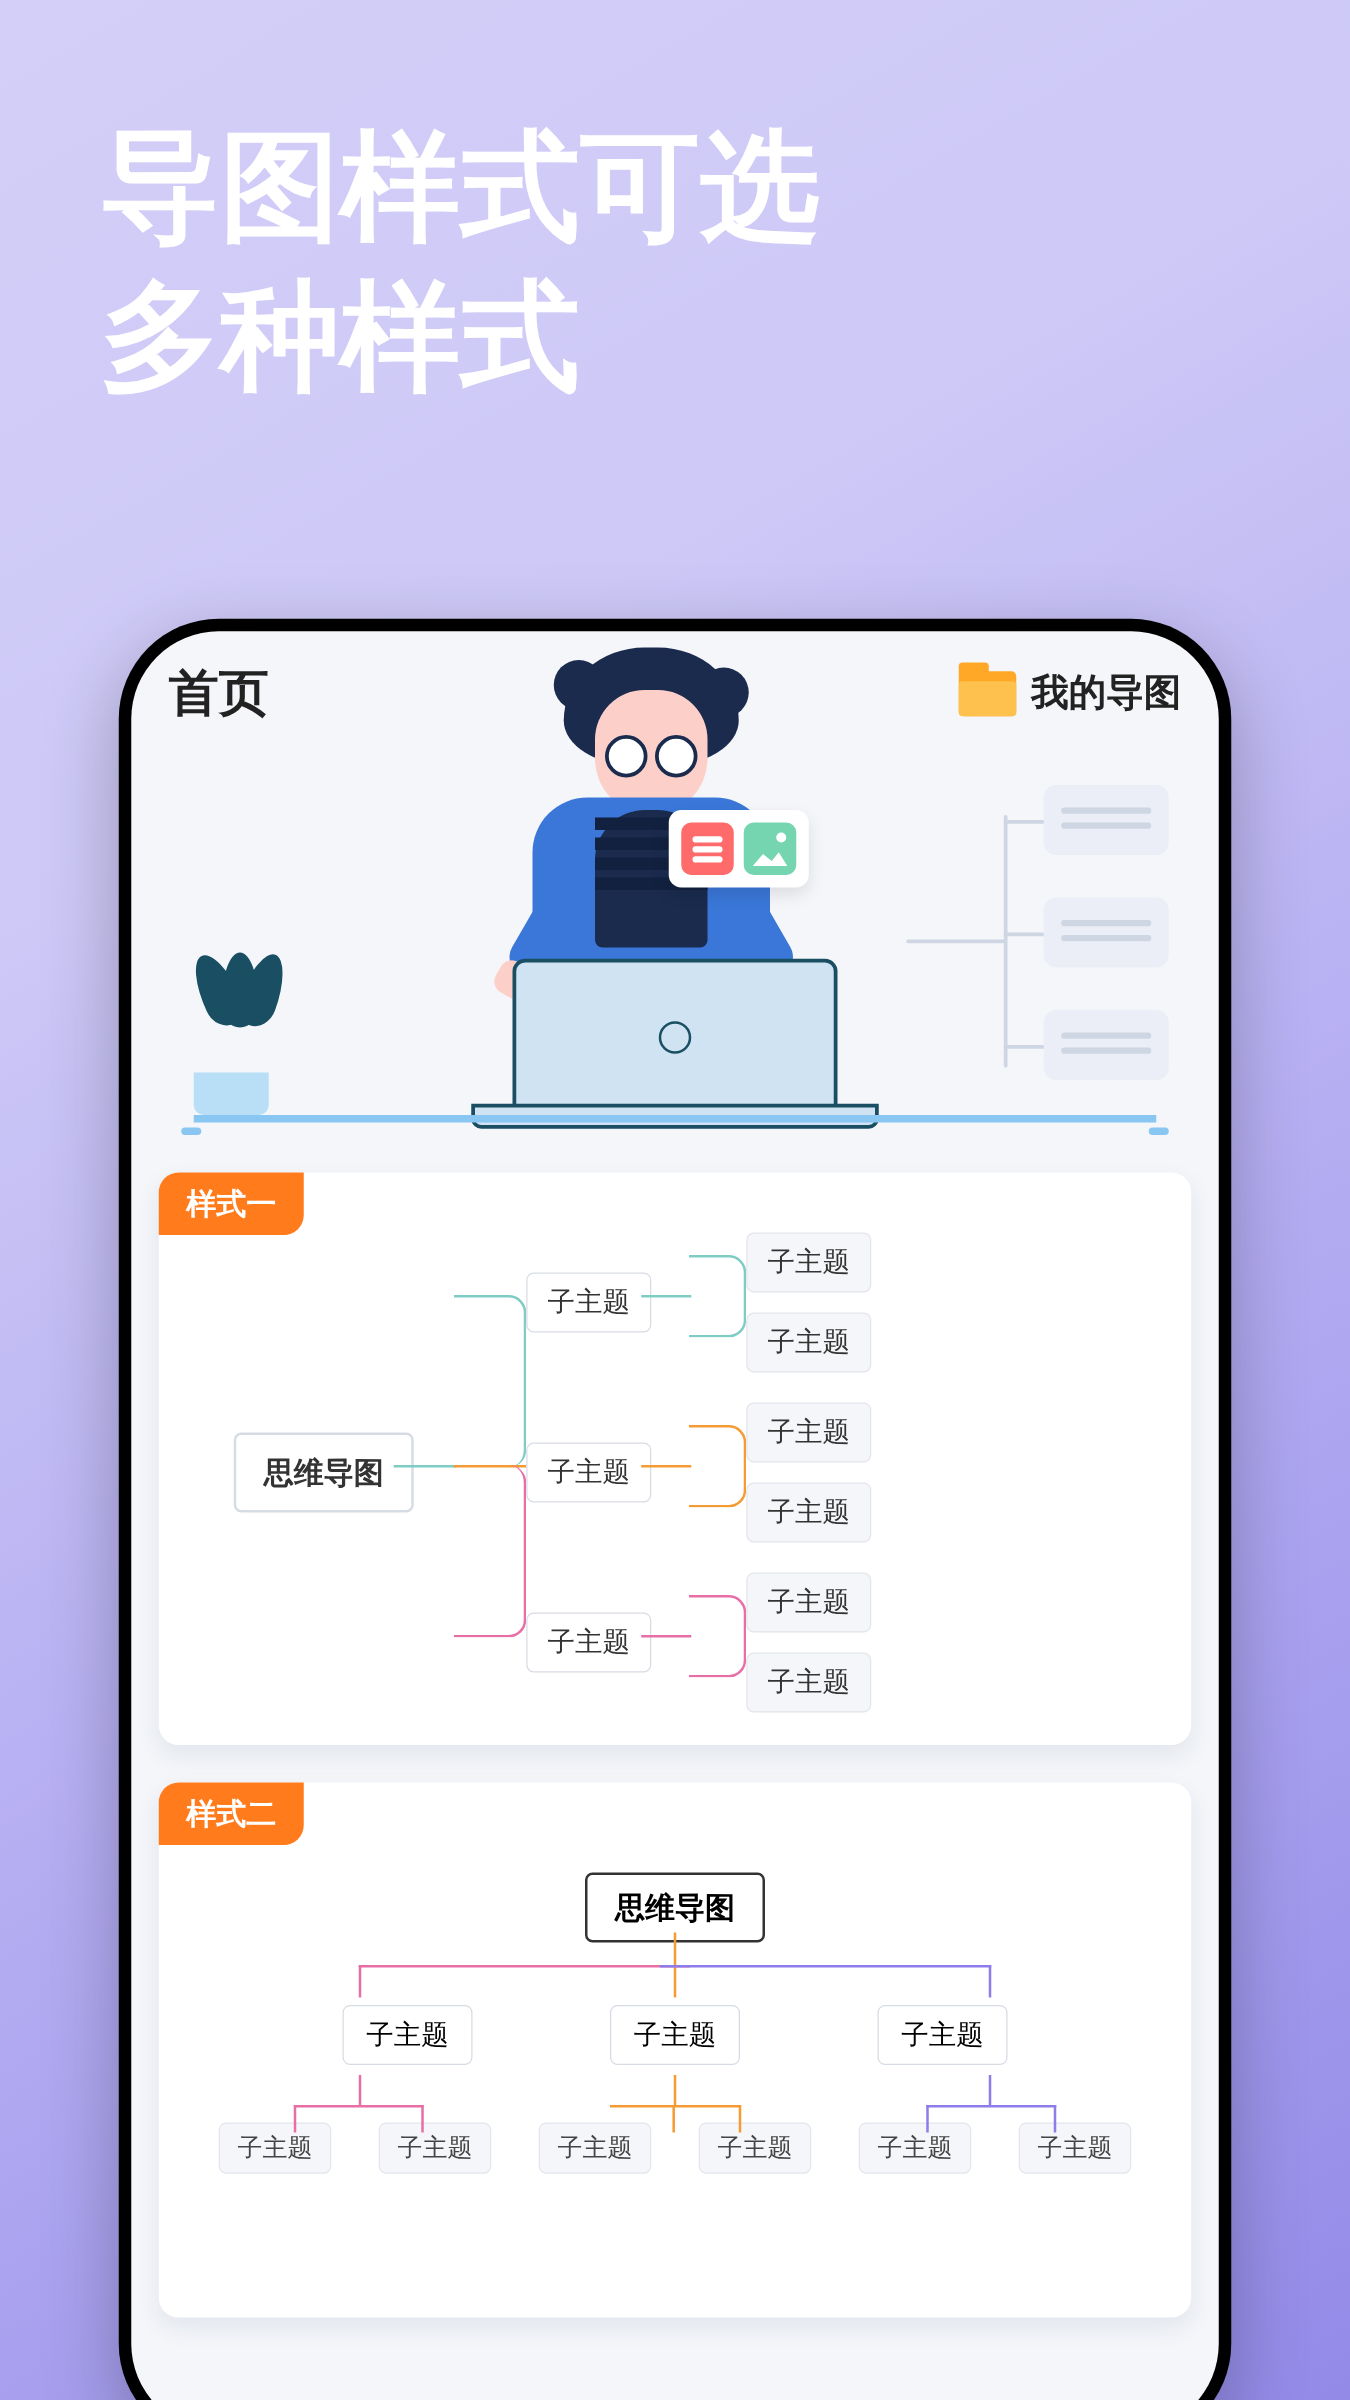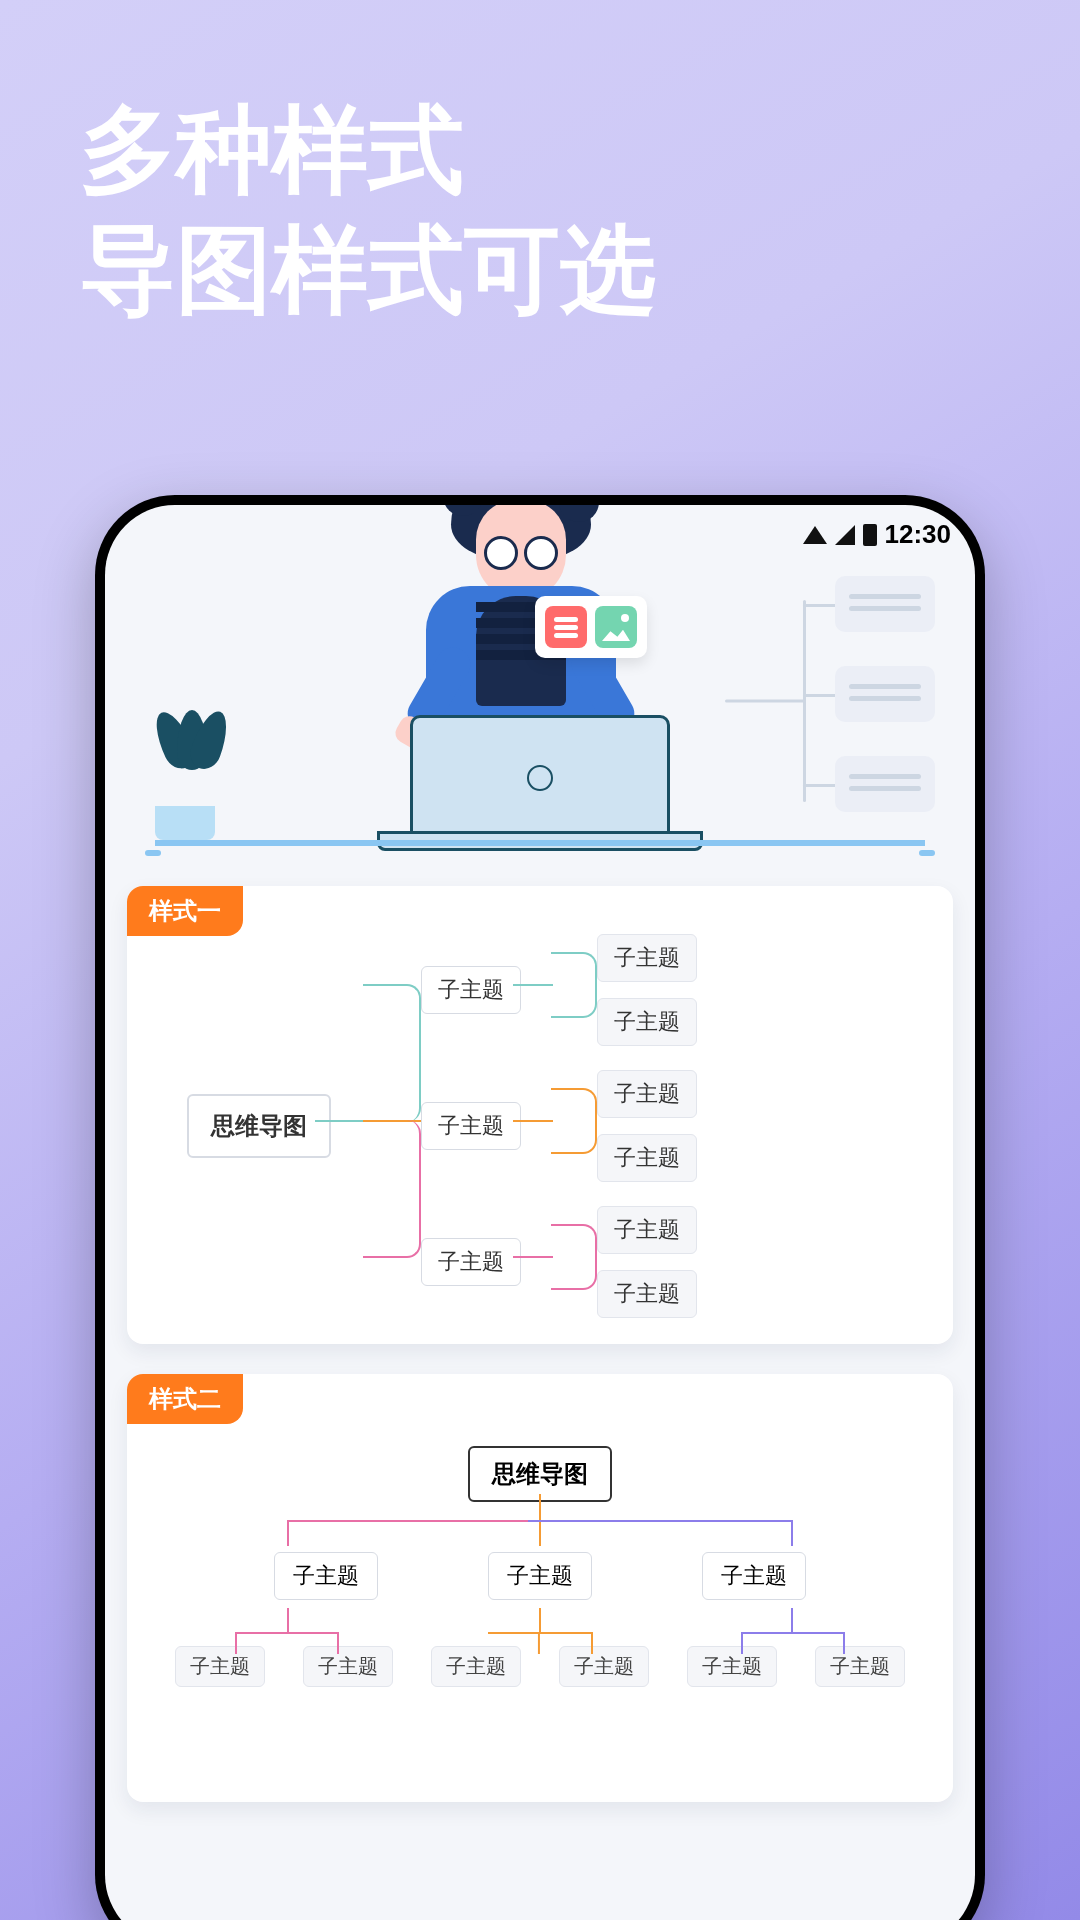--- a/index.html
+++ b/index.html
@@ -107,34 +107,35 @@
 .row{display:flex;justify-content:center;gap:110px;margin-top:20px;}
 .row.small{gap:38px;}
 .on{background:#fff;border:2px solid #333;border-radius:6px;padding:10px 22px;font-size:24px;font-weight:700;}
 .cn{background:#fff;border:1px solid #d7dbe3;border-radius:6px;padding:8px 18px;font-size:22px;}
 .ln{background:#f5f6f9;border:1px solid #e2e5ec;border-radius:6px;padding:6px 14px;font-size:20px;color:#444;}
 </style>
 </head>
 <body>
 
 <div class="headline">
+  <div>导图样式可选</div>
   <div>多种样式</div>
-  <div>导图样式可选</div>
 </div>
 
 <div class="phone">
   <div class="phone-inner">
 
-    <div class="statusbar">
-      <span class="wifi-icon"></span>
-      <span class="sig-icon"></span>
-      <span class="bat-icon"></span>
-      <span>12:30</span>
-    </div>
-
+
+    <div class="topbar">
+      <div class="title">首页</div>
+      <div class="right">
+        <span class="folder-icon"></span>
+        <span class="link-text">我的导图</span>
+      </div>
+    </div>
 
     <div class="hero">
       <div class="plant">
         <div class="leaves">
             <span class="leaf l1"></span>
             <span class="leaf l2"></span>
             <span class="leaf l3"></span>
           </div>
         <div class="pot"></div>
       </div>

